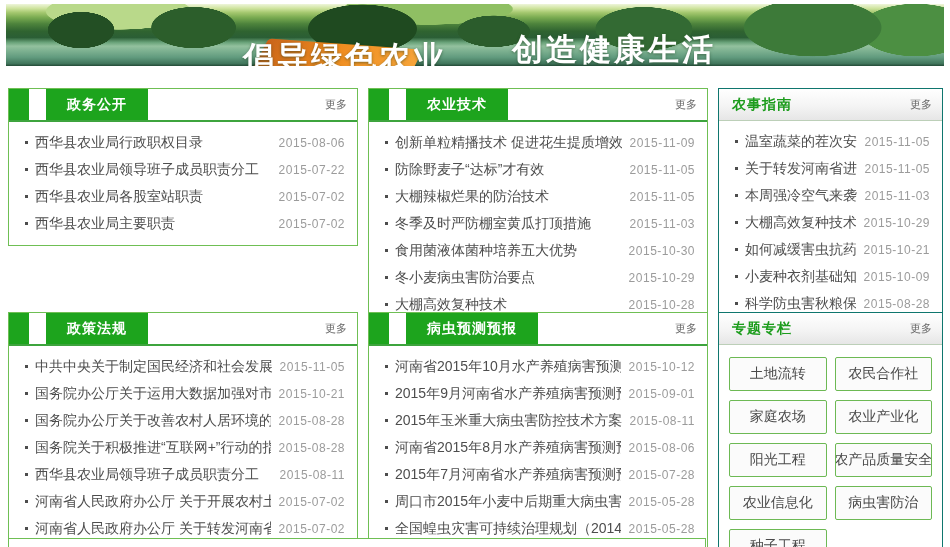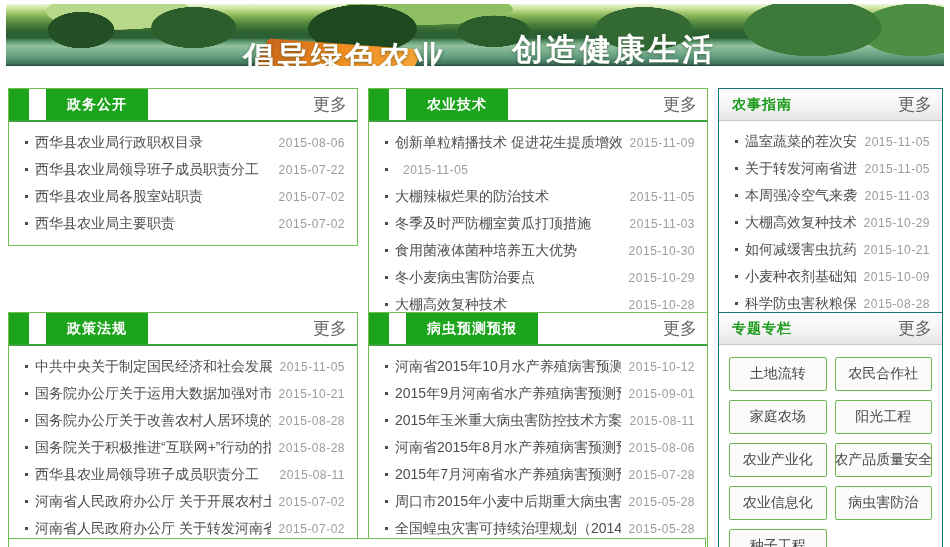--- a/index.html
+++ b/index.html
@@ -36,21 +36,21 @@
         grid-template-columns:350px 340px 225px;grid-template-rows:224px auto;
         column-gap:10px;}
 
   
   .panel{background:#fff;border:1px solid #6fbf54;box-sizing:border-box;align-self:start;width:100%;}
   .phead{position:relative;height:31px;border-bottom:2px solid #3da43d;
          display:flex;align-items:stretch;}
   .notch{width:20px;background:#1da41d;margin-right:17px;}
   .tab{background:#1da41d;color:#fff;font-size:14px;font-weight:700;
        padding:0 21px;display:flex;align-items:center;letter-spacing:1px;}
-  .more{margin-left:auto;align-self:center;color:#666;font-size:17px;
+  .more{margin-left:auto;align-self:center;color:#666;font-size:11px;
         padding-right:10px;cursor:pointer;text-decoration:none;}
 
   
   .panel.r{border:1px solid #0f766e;}
   .panel.r .phead{height:31px;border-bottom:1px solid #bccfb8;
       background:linear-gradient(180deg,#ffffff 0%,#f4f4f4 55%,#e6e6e6 100%);
       align-items:center;}
   .rtitle{color:#1c9c1c;font-size:14px;font-weight:700;padding-left:13px;letter-spacing:1px;}
 
   
@@ -128,20 +128,21 @@
       <ul class="plist">
 
           <li>
             <span class="bullet"></span>
             <a class="ititle">创新单粒精播技术 促进花生提质增效</a>
             <span class="idate">2015-11-09</span>
           </li>
 
           <li>
             <span class="bullet"></span>
+            <a class="ititle">防除野麦子“达标”才有效</a>
             <span class="idate">2015-11-05</span>
           </li>
 
           <li>
             <span class="bullet"></span>
             <a class="ititle">大棚辣椒烂果的防治技术</a>
             <span class="idate">2015-11-05</span>
           </li>
 
           <li>
@@ -332,24 +333,24 @@
       </div>
       <div class="tgrid">
 
 
           <a class="topic-btn">土地流转</a>
 
           <a class="topic-btn">农民合作社</a>
 
           <a class="topic-btn">家庭农场</a>
 
+          <a class="topic-btn">农业产业化</a>
+
           <a class="topic-btn">阳光工程</a>
 
-          <a class="topic-btn">农业产业化</a>
-
           <a class="topic-btn">农产品质量安全</a>
 
           <a class="topic-btn">农业信息化</a>
 
           <a class="topic-btn">病虫害防治</a>
 
           <a class="topic-btn">种子工程</a>
 
         </div>
     </section>

